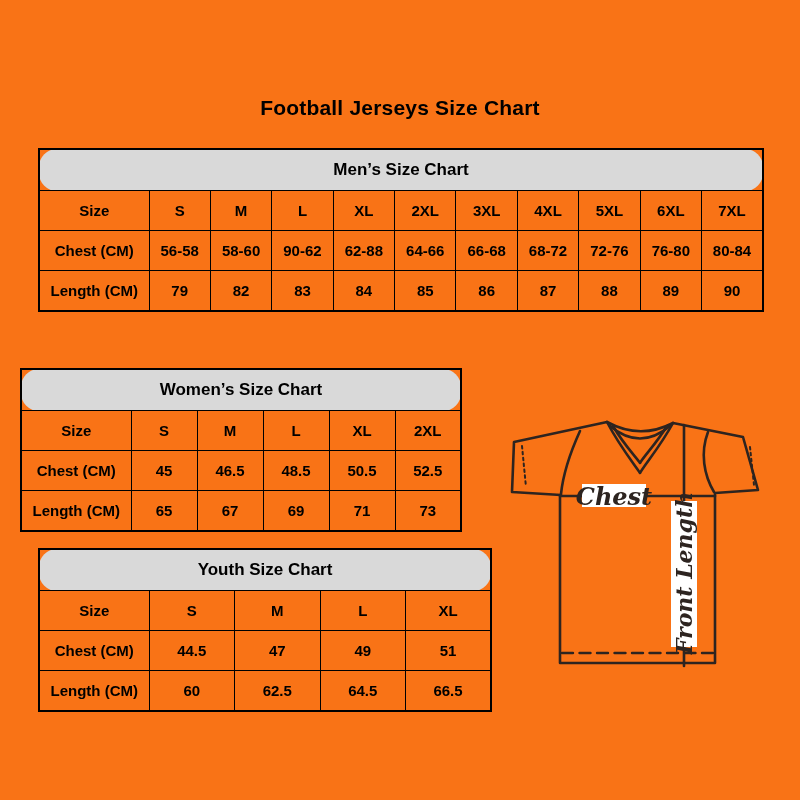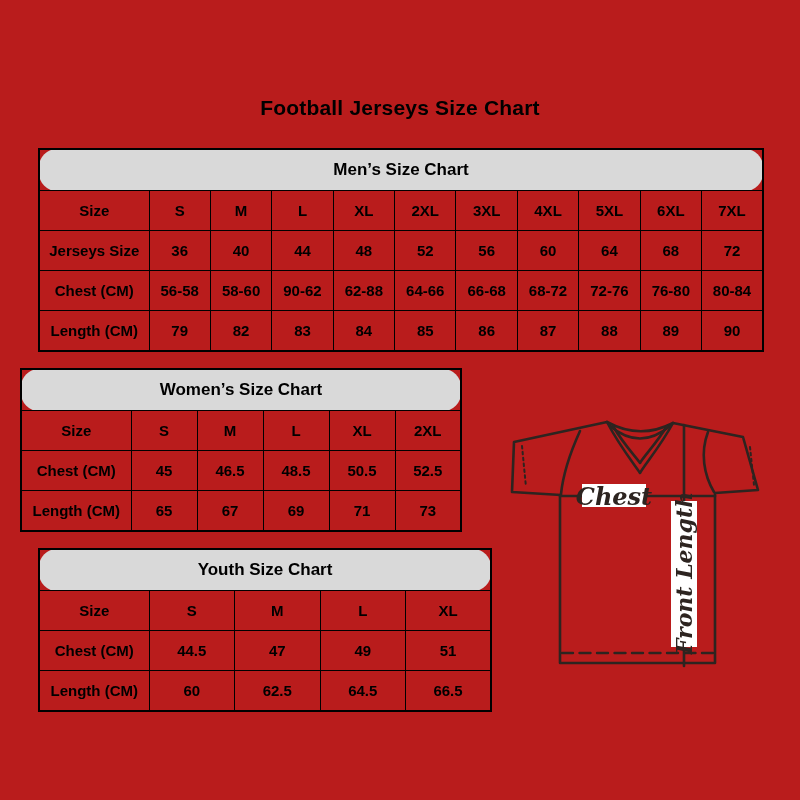--- a/index.html
+++ b/index.html
@@ -1,17 +1,17 @@
 <!DOCTYPE html>
 <html><head>
 <meta charset="utf-8">
 <style>
   html, body { margin:0; padding:0; background:#ffffff; }
   body { width:800px; height:800px; font-family:"Liberation Sans", sans-serif; color:#000; }
-  .page { position:relative; width:800px; height:800px; background:#b91c1c; overflow:hidden; }
+  .page { position:relative; width:800px; height:800px; background:#f97316; overflow:hidden; }
 
   .title {
     position:absolute; top:96px; left:0; width:100%;
     margin:0; text-align:center;
     font-size:21px; font-weight:bold; letter-spacing:0.2px;
   }
 
   table.size-table {
     position:absolute;
     border-collapse:collapse;
@@ -78,33 +78,20 @@
           <td>L</td>
           <td>XL</td>
           <td>2XL</td>
           <td>3XL</td>
           <td>4XL</td>
           <td>5XL</td>
           <td>6XL</td>
           <td>7XL</td>
         </tr>
         <tr>
-          <td>Jerseys Size</td>
-          <td>36</td>
-          <td>40</td>
-          <td>44</td>
-          <td>48</td>
-          <td>52</td>
-          <td>56</td>
-          <td>60</td>
-          <td>64</td>
-          <td>68</td>
-          <td>72</td>
-        </tr>
-        <tr>
           <td>Chest (CM)</td>
           <td>56-58</td>
           <td>58-60</td>
           <td>90-62</td>
           <td>62-88</td>
           <td>64-66</td>
           <td>66-68</td>
           <td>68-72</td>
           <td>72-76</td>
           <td>76-80</td>

